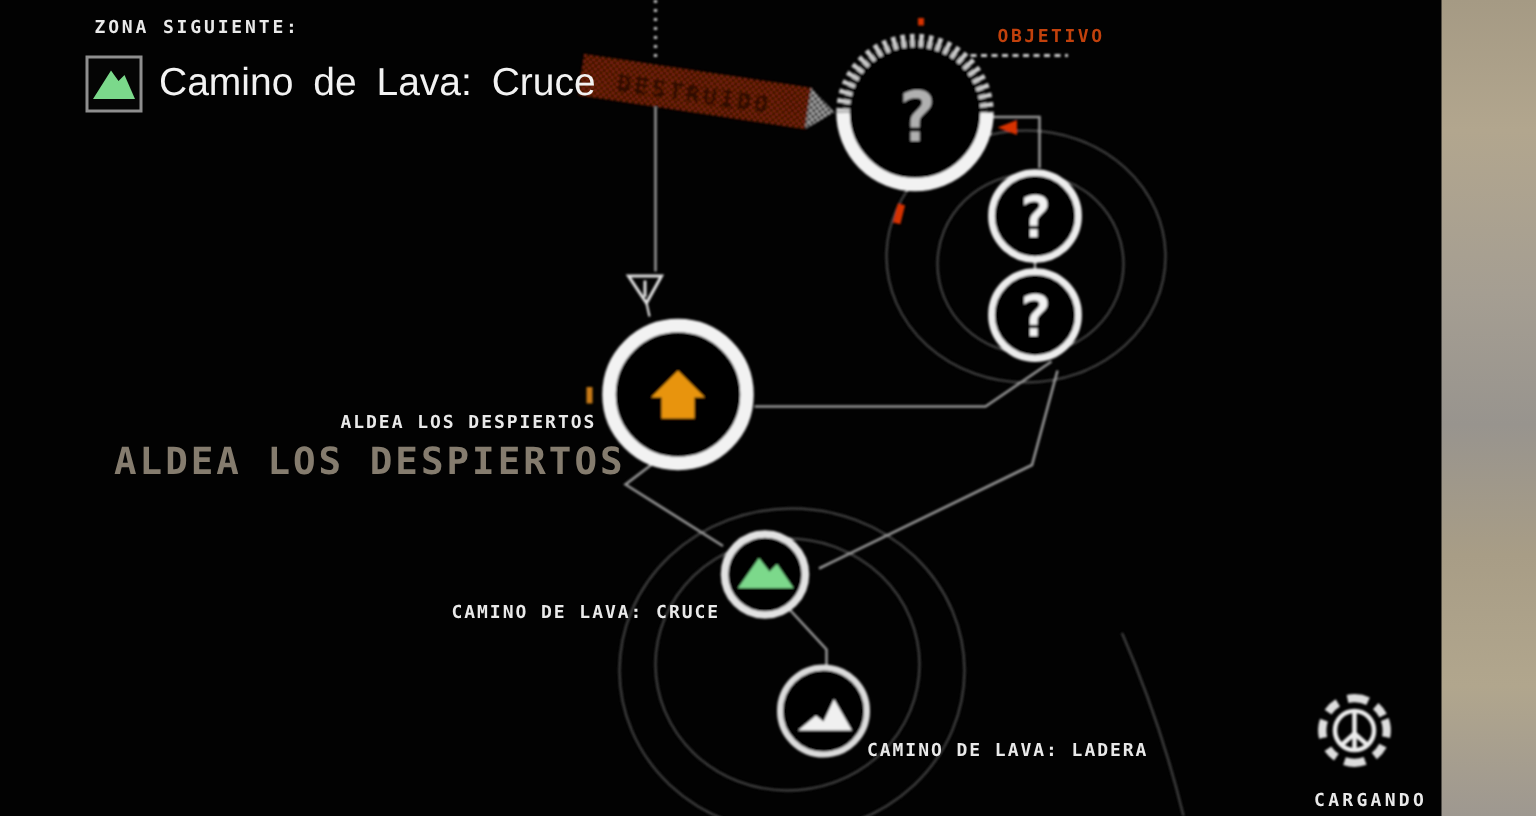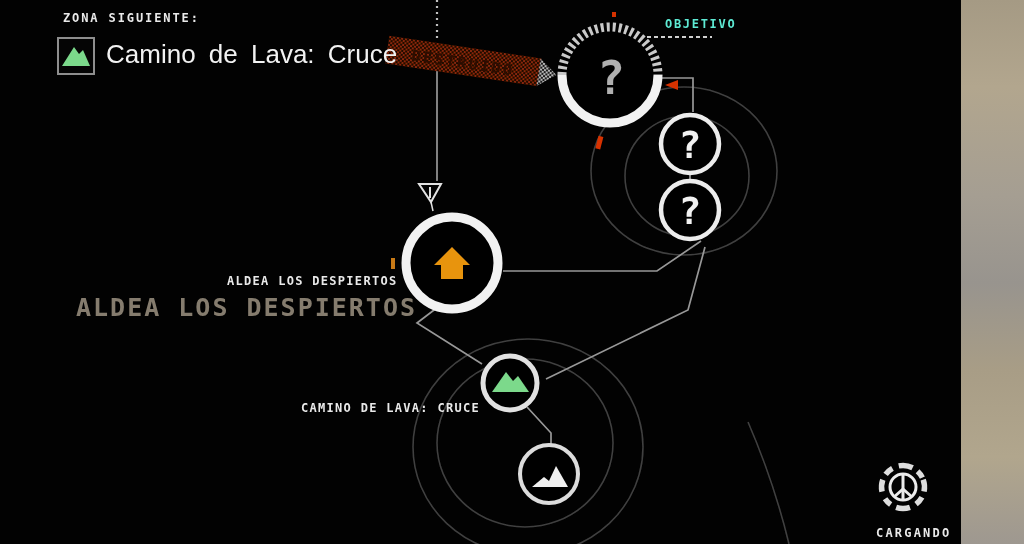--- a/index.html
+++ b/index.html
@@ -127,24 +127,25 @@
   </svg>
 
   <div class="abs px" style="left:63px;top:12px;letter-spacing:1.9px;">ZONA SIGUIENTE:</div>
   <div class="abs icon-box" style="left:57px;top:37px;">
     <svg width="30" height="22" viewBox="0 0 30 22">
       <polygon points="1,21 13,2 18,9 22,5 29,21" fill="#7bd98b"></polygon>
     </svg>
   </div>
   <div class="abs hdr-name" style="left:106px;top:41px;">Camino de Lava: Cruce</div>
 
-  <div class="abs px" style="left:652px;top:18px;letter-spacing:1.7px;color:#5eead4;padding-left:13px;">OBJETIVO</div>
+  <div class="abs px" style="left:652px;top:18px;letter-spacing:1.7px;color:#c2410c;padding-left:13px;">OBJETIVO</div>
 
   <div class="abs px" style="left:227px;top:275px;">ALDEA LOS DESPIERTOS</div>
   <div class="abs zone-title" style="left:76px;top:295px;">ALDEA LOS DESPIERTOS</div>
 
   <div class="abs px" style="left:301px;top:402px;">CAMINO DE LAVA: CRUCE</div>
 
+  <div class="abs px" style="left:578px;top:494px;">CAMINO DE LAVA: LADERA</div>
 
   <div class="abs px" style="left:876px;top:527px;letter-spacing:2.2px;">CARGANDO</div>
 
   <div class="photo-strip"></div>
 </div>
 
 </body></html>

